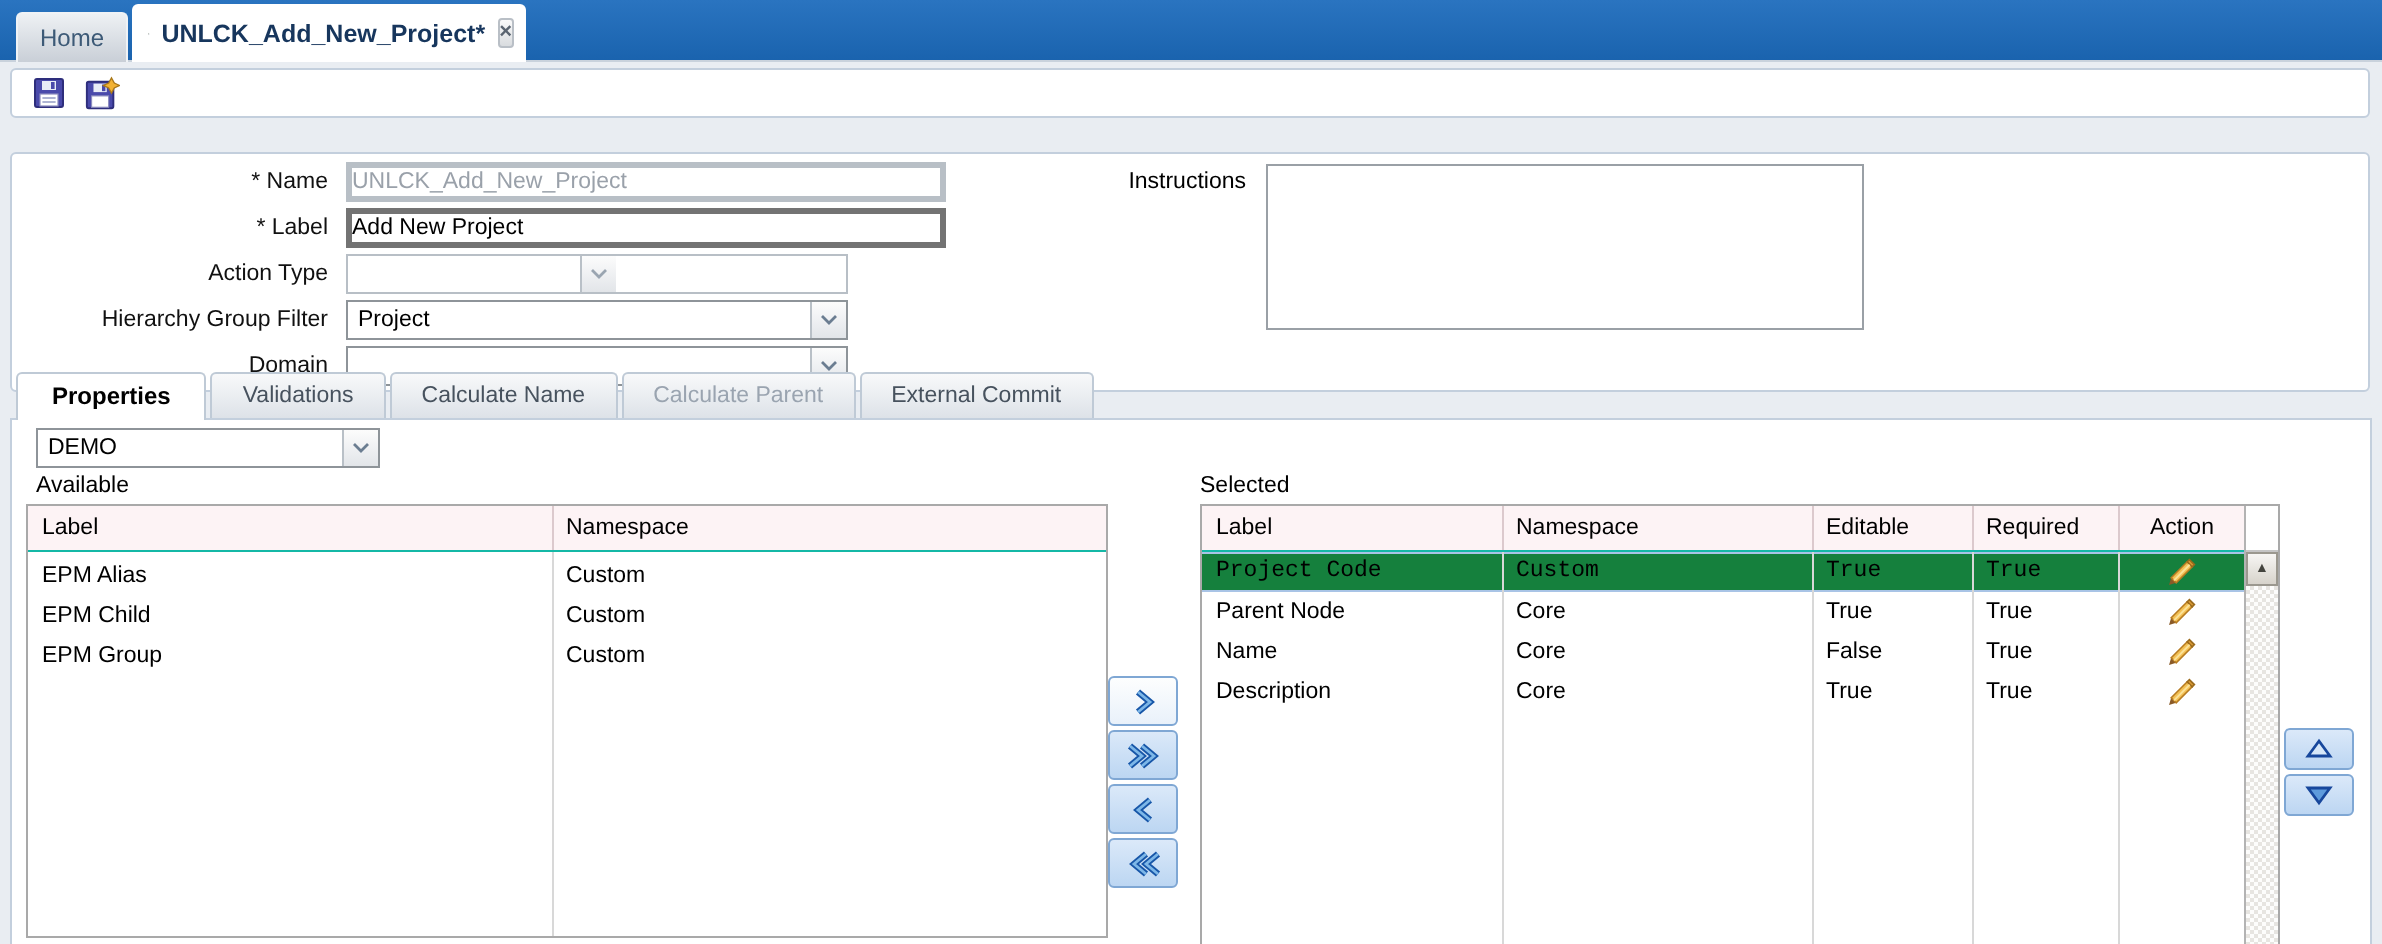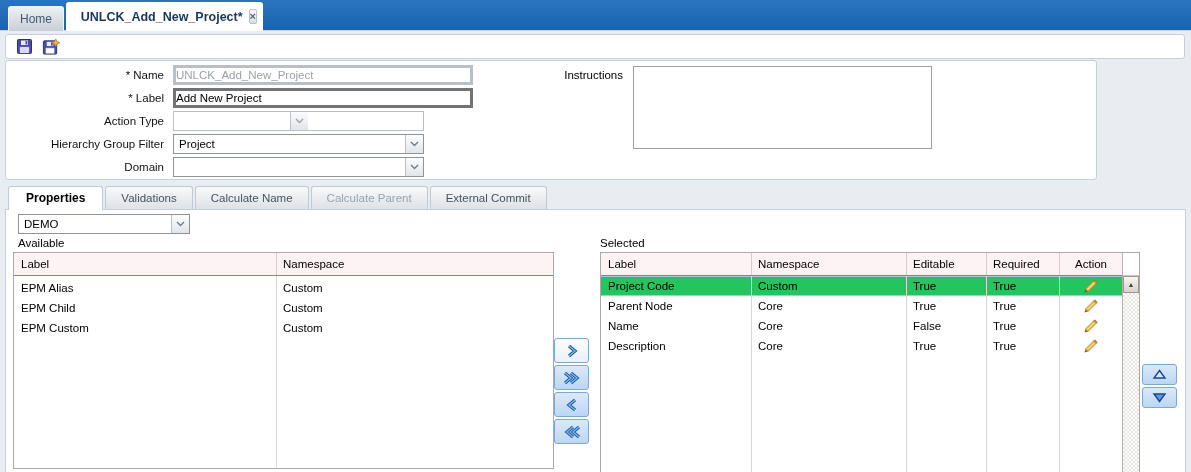--- a/index.html
+++ b/index.html
@@ -9,21 +9,21 @@
   
   .topbar { position:absolute; left:0; top:0; width:1191px; height:31px; background:linear-gradient(#2a74c0,#1a63ae); border-bottom:1px solid #c9d2dc; }
   .wtab-home { position:absolute; left:8px; top:6px; width:56px; height:25px; background:linear-gradient(#eef1f4,#c9cfd7); border:1px solid #f0f3f6; border-bottom:none; border-radius:3px 3px 0 0; color:#3d5a77; font-size:12px; text-align:center; line-height:24px; cursor:pointer; }
   .wtab-active { position:absolute; left:66px; top:2px; width:197px; height:29px; background:#ffffff; border-radius:3px 3px 0 0; display:flex; align-items:center; padding:0 6px 0 8px; gap:6px; }
   .wtab-active .title { font-weight:bold; font-size:12.5px; color:#17365d; white-space:nowrap; flex:1; }
   .close-box { width:15px; height:15px; background:linear-gradient(#fafafa,#d9dcdf); border:1px solid #b9bfc6; border-radius:2px; color:#5a6470; font-size:11px; font-weight:bold; line-height:13px; text-align:center; cursor:pointer; }
 
   
   .panel { position:absolute; background:#fff; border:1px solid #c3cfdd; border-radius:3px; }
   .toolbar-panel { left:5px; top:34px; width:1180px; height:25px; display:flex; align-items:center; gap:9px; padding-left:9px; }
-  .form-panel { left:5px; top:60px; width:1092px; height:120px; }
+  .form-panel { left:5px; top:76px; width:1180px; height:120px; }
   .tool-btn { width:18px; height:18px; display:flex; align-items:center; justify-content:center; cursor:pointer; }
   .flabel { position:absolute; width:158px; text-align:right; font-size:11.5px; color:#111; line-height:20px; }
   .tinput { position:absolute; left:167px; width:300px; height:20px; border:3px solid #737373; padding:0 0; font-family:"Liberation Sans",sans-serif; font-size:11.5px; color:#000; background:#fff; }
   .tinput.disabled { border-color:#b8bfc6; color:#9aa1aa; }
   .fselect { position:absolute; left:167px; width:251px; height:20px; border:1px solid #8e9499; background:#fff; display:flex; align-items:center; cursor:pointer; }
   .fselect .sel-text { flex:1; padding:0 5px; font-size:11.5px; white-space:nowrap; overflow:hidden; }
   .fselect .sel-arrow { width:18px; height:100%; border-left:1px solid #b9c0c7; background:linear-gradient(#fcfcfc,#e2e5e9); display:flex; align-items:center; justify-content:center; }
   .fselect.disabled { border-color:#b8bfc6;flex-direction:column; }
   .fselect.disabled .sel-text { color:#9aa1aa; }
   textarea.instr { position:absolute; left:627px; top:5px; width:299px; height:83px; border:1px solid #9aa0a6; resize:none; font-family:"Liberation Sans",sans-serif; font-size:11.5px; padding:3px; }
@@ -37,21 +37,21 @@
   .content-panel { position:absolute; left:5px; top:209px; width:1181px; height:263px; background:#fff; border:1px solid #c3cfdd; border-bottom:none; border-radius:0; z-index:1; }
 
   
   .sec-label { position:absolute; font-size:11.5px; color:#000; z-index:2; }
   .dtable { position:absolute; background:#fff; border:1px solid #a9a9a9; z-index:2; }
   .dt-header { position:absolute; left:0; top:0; right:0; height:23px; background:#fdf3f5; border-bottom:1px solid #14b8a6; }
   .dt-header .hcell { position:absolute; top:0; height:23px; line-height:23px; font-size:11.5px; color:#000; }
   .dt-body { position:absolute; left:0; top:23px; right:0; bottom:0; }
   .dt-row { position:absolute; left:0; right:0; height:20px; }
   .dt-row .cell { position:absolute; top:0; height:20px; line-height:20px; font-size:11.5px; white-space:nowrap; overflow:hidden; }
-  .dt-row.selected { background:#22c55e; box-shadow:inset 0 1px 0 #a9c4e6, inset 0 -1px 0 #a9c4e6; }
+  .dt-row.selected { background:#15803d; box-shadow:inset 0 1px 0 #a9c4e6, inset 0 -1px 0 #a9c4e6;font-family:Liberation Mono, monospace; }
   .vdiv { position:absolute; top:0; bottom:0; width:1px; background:#d8d8d8; z-index:1; }
   .vdiv.hdr { background:#dcc9cd; }
 
   
   .sel-scroll { position:absolute; top:0; right:0; bottom:0; width:17px; border-left:1px solid #b3b3b3; background:#fff; }
   .sel-scroll .sp { height:23px; border-bottom:1px solid #c5c5c5; background:#fff; }
   .scroll-btn { height:17px; margin:0; background:linear-gradient(#f7f6f4,#d7d3cb); border:1px solid #9b988f; display:flex; align-items:center; justify-content:center; font-size:7px; color:#44443e; cursor:pointer; }
   .scroll-track { position:absolute; top:40px; bottom:0; left:0; right:0; background:repeating-conic-gradient(#e7e5e1 0% 25%, #fdfdfc 0% 50%) 0 0 / 4px 4px; }
 
   
@@ -173,21 +173,21 @@
     <span class="vdiv" style="left:262px;"></span>
   <div class="dt-row" style="top: 2px;">
         <span class="cell" style="left: 7px; width: 250px;">EPM Alias</span>
         <span class="cell" style="left: 269px; width: 260px;">Custom</span>
       </div>
       <div class="dt-row" style="top: 22px;">
         <span class="cell" style="left: 7px; width: 250px;">EPM Child</span>
         <span class="cell" style="left: 269px; width: 260px;">Custom</span>
       </div>
       <div class="dt-row" style="top: 42px;">
-        <span class="cell" style="left: 7px; width: 250px;">EPM Custom</span>
+        <span class="cell" style="left: 7px; width: 250px;">EPM Group</span>
         <span class="cell" style="left: 269px; width: 260px;">Custom</span>
       </div>
     </div>
 </div>
 
 <div class="sqbtn lite" style="left:554px; top:338px;">
   <svg width="16" height="14" viewBox="0 0 16 14">
       <polyline points="5,2 11,7 5,12" fill="none" stroke="#1756a8" stroke-width="3.2"></polyline>
       <polyline points="5,2 11,7 5,12" fill="none" stroke="#7db7e8" stroke-width="1.4"></polyline>
     </svg>

